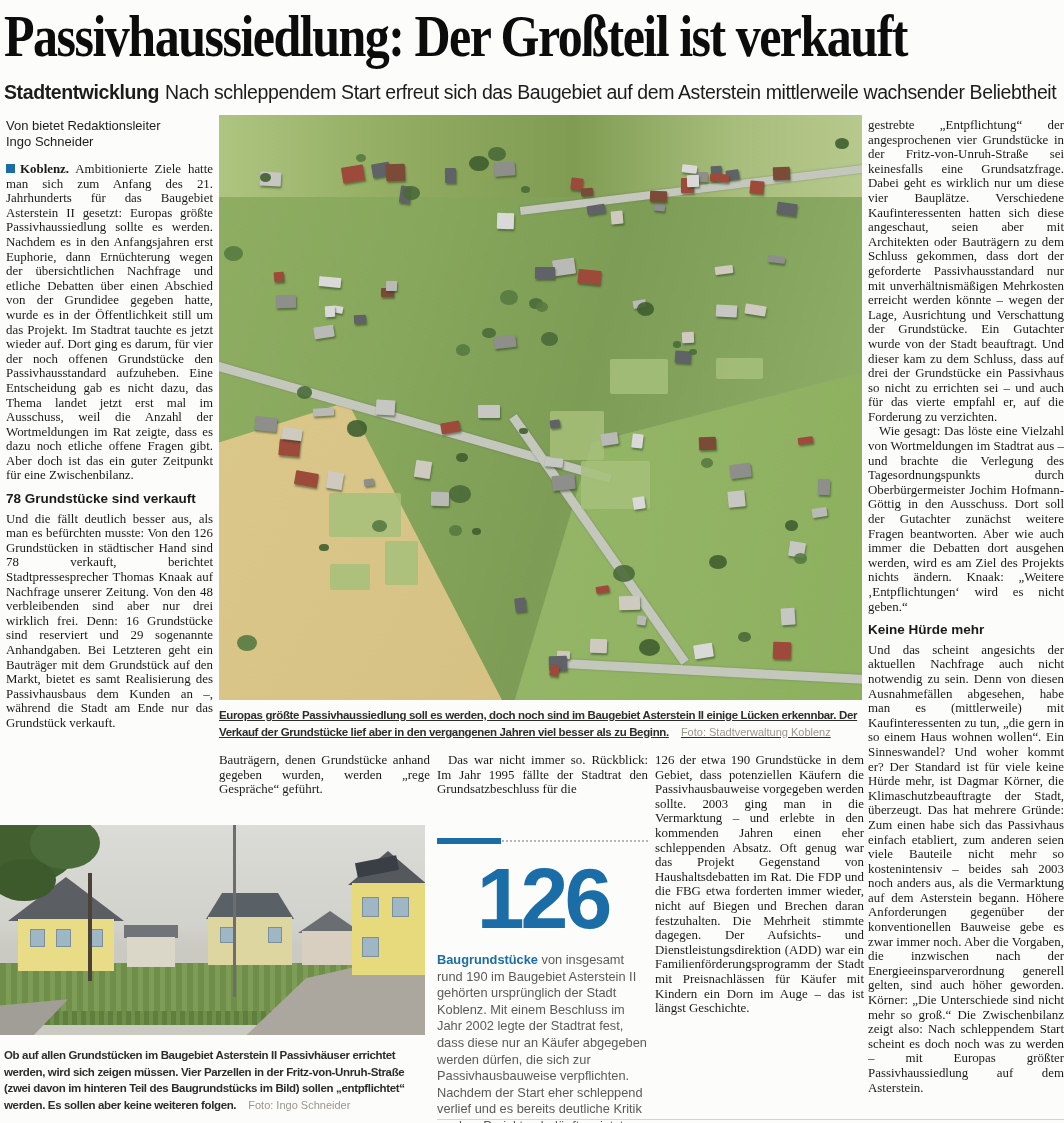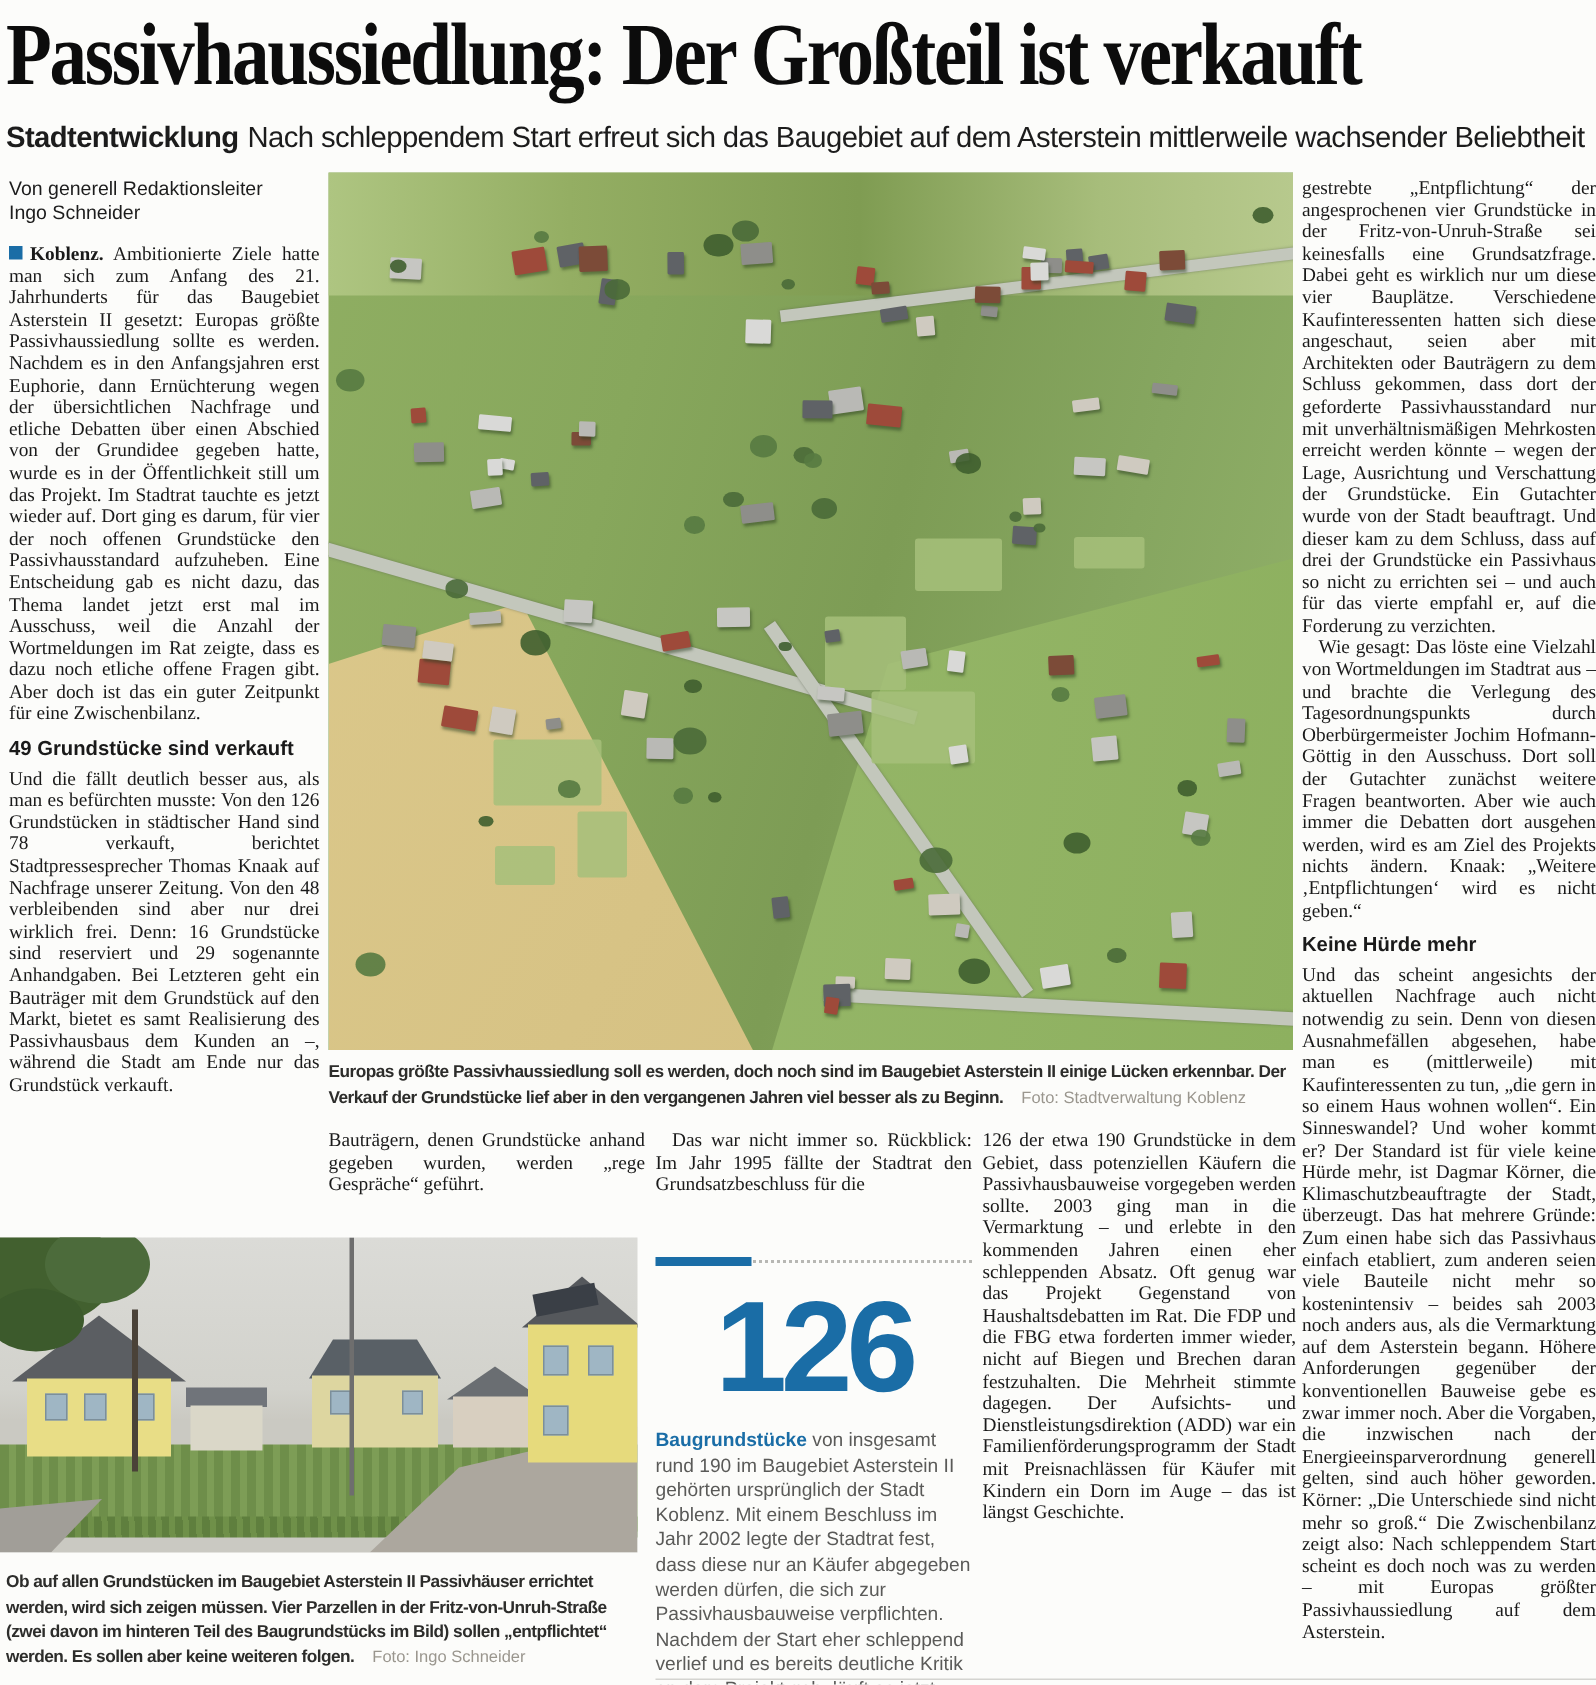--- a/index.html
+++ b/index.html
@@ -86,26 +86,26 @@
 </head>
 <body>
 
 <div class="abs headline">Passivhaussiedlung: Der Großteil ist verkauft</div>
 <div class="abs subhead">
   <span class="kicker">Stadtentwicklung</span><span>Nach schleppendem Start erfreut sich das Baugebiet auf dem Asterstein mittlerweile wachsender Beliebtheit</span>
 </div>
 
 <div class="abs" style="left:6px;top:118px;width:207px;">
   <div class="byline">
-    <div>Von generell Redaktionsleiter</div>
+    <div>Von bietet Redaktionsleiter</div>
     <div>Ingo Schneider</div>
   </div>
   <div class="body-text" style="margin-top:12px;">
     <p><span class="lead-square"></span><span class="lead-loc">Koblenz.</span> <span>Ambitionierte Ziele hatte man sich zum Anfang des 21. Jahrhunderts für das Baugebiet Asterstein II gesetzt: Europas größte Passivhaussiedlung sollte es werden. Nachdem es in den Anfangsjahren erst Euphorie, dann Ernüchterung wegen der übersichtlichen Nachfrage und etliche Debatten über einen Abschied von der Grundidee gegeben hatte, wurde es in der Öffentlichkeit still um das Projekt. Im Stadtrat tauchte es jetzt wieder auf. Dort ging es darum, für vier der noch offenen Grundstücke den Passivhausstandard aufzuheben. Eine Entscheidung gab es nicht dazu, das Thema landet jetzt erst mal im Ausschuss, weil die Anzahl der Wortmeldungen im Rat zeigte, dass es dazu noch etliche offene Fragen gibt. Aber doch ist das ein guter Zeitpunkt für eine Zwischenbilanz.</span></p>
-    <p class="col-subhead">49 Grundstücke sind verkauft</p>
+    <p class="col-subhead">78 Grundstücke sind verkauft</p>
     <p>Und die fällt deutlich besser aus, als man es befürchten musste: Von den 126 Grundstücken in städtischer Hand sind 78 verkauft, berichtet Stadtpressesprecher Thomas Knaak auf Nachfrage unserer Zeitung. Von den 48 verbleibenden sind aber nur drei wirklich frei. Denn: 16 Grundstücke sind reserviert und 29 sogenannte Anhandgaben. Bei Letzteren geht ein Bauträger mit dem Grundstück auf den Markt, bietet es samt Realisierung des Passivhausbaus dem Kunden an –, während die Stadt am Ende nur das Grundstück verkauft.</p>
   </div>
 </div>
 
 <div class="abs photo aerial" id="aerial" style="left:219px;top:115px;width:643px;height:585px;">
   <div class="topfields"></div>
   <div class="wheat"></div>
   <div class="meadow-r"></div>
   <div class="road" style="left:-30px;top:300px;width:430px;height:9px;transform:rotate(16deg);"></div>
   <div class="road" style="left:230px;top:420px;width:300px;height:9px;transform:rotate(55deg);"></div>
@@ -229,21 +229,21 @@
       <div style="position: absolute; left: 301.552px; top: 70.5023px; width: 9.67544px; height: 7.74035px; background: rgb(74, 106, 56); border-radius: 50%; opacity: 0.9;"></div>
       <div style="position: absolute; left: 237.098px; top: 229.183px; width: 14.3116px; height: 11.4493px; background: rgb(86, 122, 65); border-radius: 50%; opacity: 0.9;"></div>
       <div style="position: absolute; left: 153.381px; top: 405.186px; width: 14.5847px; height: 11.6677px; background: rgb(86, 122, 65); border-radius: 50%; opacity: 0.9;"></div>
       <div style="position: absolute; left: 127.922px; top: 305.478px; width: 20.3279px; height: 16.2624px; background: rgb(63, 94, 47); border-radius: 50%; opacity: 0.9;"></div>
       <div style="position: absolute; left: 394.291px; top: 450.148px; width: 21.5741px; height: 17.2593px; background: rgb(74, 106, 56); border-radius: 50%; opacity: 0.9;"></div>
       <div style="position: absolute; left: 41.4203px; top: 58.1816px; width: 11.0395px; height: 8.83161px; background: rgb(63, 94, 47); border-radius: 50%; opacity: 0.9;"></div>
       <div style="position: absolute; left: 489.782px; top: 439.574px; width: 18.2213px; height: 14.577px; background: rgb(63, 94, 47); border-radius: 50%; opacity: 0.9;"></div>
     </div>
 </div>
 
-<div class="abs caption" style="left:219px;top:707px;width:645px;">
+<div class="abs caption" style="left:219px;top:707px;width:645px;text-decoration:underline;">
   <span>Europas größte Passivhaussiedlung soll es werden, doch noch sind im Baugebiet Asterstein II einige Lücken erkennbar. Der Verkauf der Grundstücke lief aber in den vergangenen Jahren viel besser als zu Beginn.</span><span class="credit">Foto: Stadtverwaltung Koblenz</span>
 </div>
 
 <div class="abs body-text" style="left:219px;top:753px;width:211px;">
   <p>Bauträgern, denen Grundstücke anhand gegeben wurden, werden „rege Gespräche“ geführt.</p>
 </div>
 <div class="abs body-text" style="left:437px;top:753px;width:211px;">
   <p class="indent">Das war nicht immer so. Rückblick: Im Jahr 1995 fällte der Stadtrat den Grundsatzbeschluss für die</p>
 </div>
 <div class="abs body-text" style="left:655px;top:753px;width:209px;">

